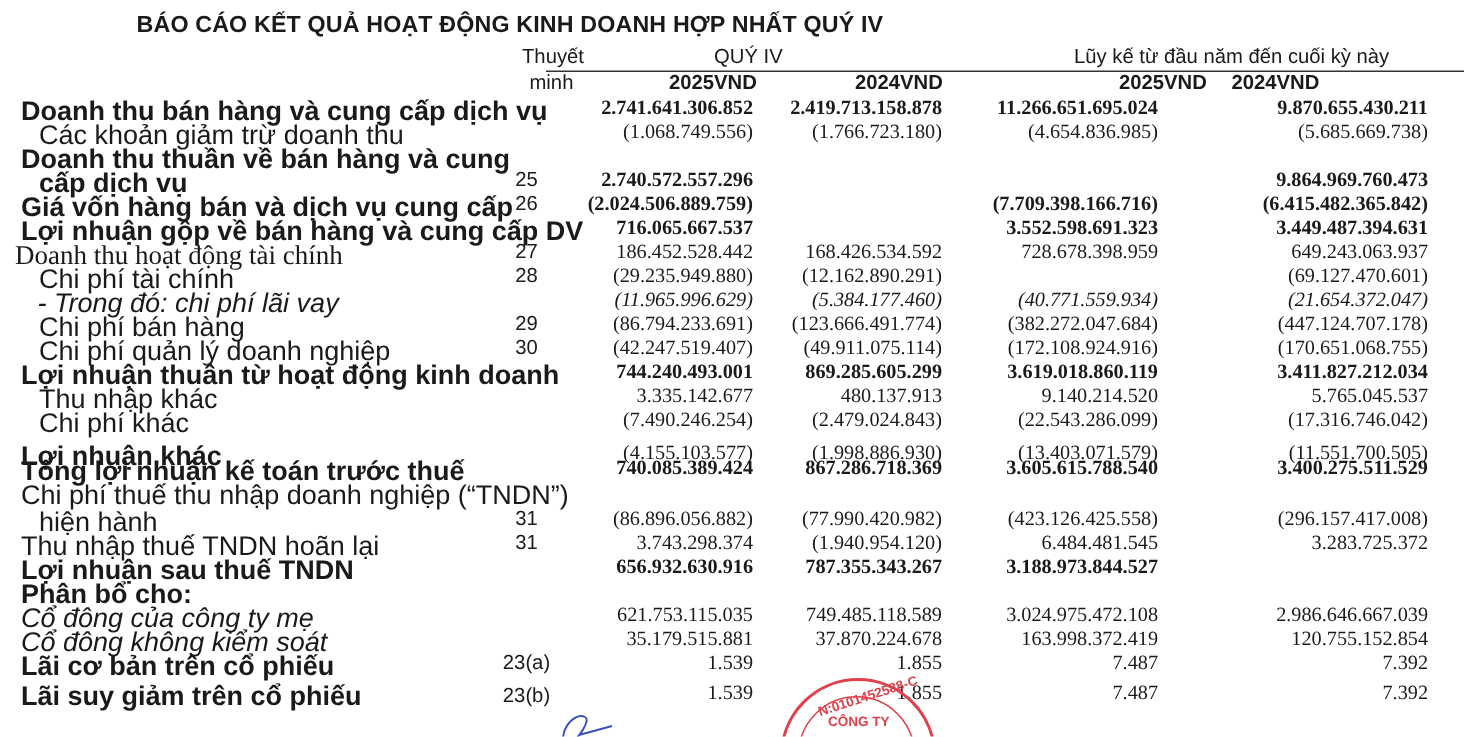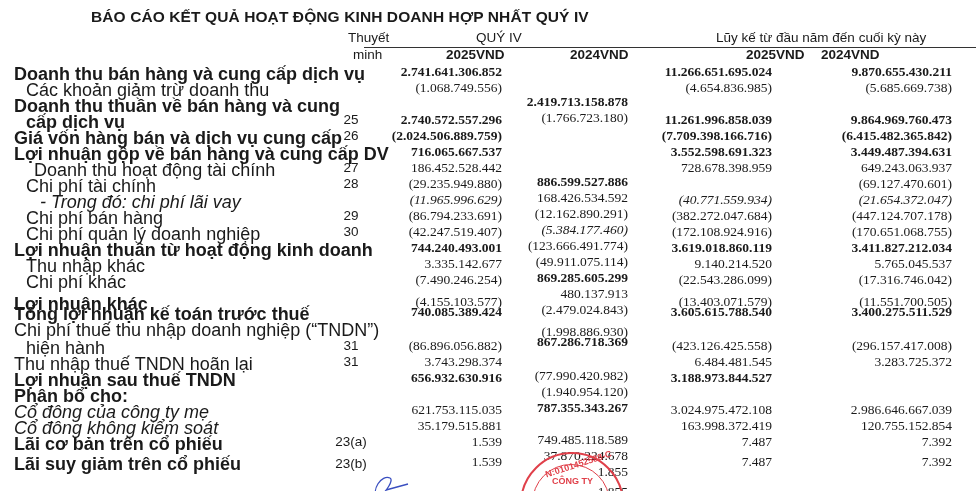--- a/index.html
+++ b/index.html
@@ -10,21 +10,21 @@
     .rule { position: absolute; height: 1px; background: #333; }
     .row { position: absolute; left: 0; width: 976px; height: 16px; }
     .lbl { position: absolute; font-family: "Liberation Sans", sans-serif; font-size: 18px; white-space: nowrap; top: 0; }
     .lbl.b { font-weight: bold; }
     .lbl.i { font-style: italic; }
     .note { position: absolute; left: 330px; width: 42px; text-align: center; font-family: "Liberation Sans", sans-serif; font-size: 13.5px; white-space: nowrap; }
     .num { position: absolute; text-align: right; width: 150px; font-family: "Liberation Serif", serif; font-size: 13.5px; white-space: nowrap; }
     .num.b { font-weight: bold; }
     .num.i { font-style: italic; }
     .c1 { left: 352px; }
-    .c2 { left: 478px; margin-top: 30px; }
+    .c2 { left: 478px; }
     .c3 { left: 622px; }
     .c4 { left: 802px; }
     .stamp { position: absolute; left: 520px; top: 452px; width: 100px; height: 100px; border: 2px solid #e0404a; border-radius: 50%; color: #e0404a; }
     .stamp-inner { position: absolute; left: 10px; top: 10px; width: 76px; height: 76px; border: 1.5px solid #e0404a; border-radius: 50%; }
     .stamp-text { position: absolute; left: 22px; top: 5px; font-family: "Liberation Sans", sans-serif; font-size: 9px; font-weight: bold; transform: rotate(-18deg); white-space: nowrap; }
     .stamp-text2 { position: absolute; left: 30px; top: 22px; font-family: "Liberation Sans", sans-serif; font-size: 9px; font-weight: bold; white-space: nowrap; }
     .signature { position: absolute; left: 360px; top: 470px; width: 60px; height: 40px; }
   </style>
 </head>
 <body>
@@ -55,54 +55,52 @@
   <span class="num c3">(4.654.836.985)</span>
   <span class="num c4">(5.685.669.738)</span>
 </div>
 <div class="row" style="top:96px;">
   <span class="lbl b" style="left:14px;">Doanh thu thuần về bán hàng và cung</span>
 </div>
 <div class="row" style="top:112px;">
   <span class="lbl b" style="left:26px;">cấp dịch vụ</span>
   <span class="note">25</span>
   <span class="num b c1">2.740.572.557.296</span>
-  <span class="num b c3">11.261.996.858.039</span>
   <span class="num b c4">9.864.969.760.473</span>
 </div>
 <div class="row" style="top:128px;">
   <span class="lbl b" style="left:14px;">Giá vốn hàng bán và dịch vụ cung cấp</span>
   <span class="note">26</span>
   <span class="num b c1">(2.024.506.889.759)</span>
   <span class="num b c3">(7.709.398.166.716)</span>
   <span class="num b c4">(6.415.482.365.842)</span>
 </div>
 <div class="row" style="top:144px;">
   <span class="lbl b" style="left:14px;">Lợi nhuận gộp về bán hàng và cung cấp DV</span>
   <span class="num b c1">716.065.667.537</span>
-  <span class="num b c2">886.599.527.886</span>
   <span class="num b c3">3.552.598.691.323</span>
   <span class="num b c4">3.449.487.394.631</span>
 </div>
 <div class="row" style="top:160px;">
-  <span class="lbl" style="left:34px;">Doanh thu hoạt động tài chính</span>
+  <span class="lbl" style="left:10px;font-family:Liberation Serif, serif;">Doanh thu hoạt động tài chính</span>
   <span class="note">27</span>
   <span class="num c1">186.452.528.442</span>
   <span class="num c2">168.426.534.592</span>
   <span class="num c3">728.678.398.959</span>
   <span class="num c4">649.243.063.937</span>
 </div>
 <div class="row" style="top:176px;">
   <span class="lbl" style="left:26px;">Chi phí tài chính</span>
   <span class="note">28</span>
   <span class="num c1">(29.235.949.880)</span>
   <span class="num c2">(12.162.890.291)</span>
   <span class="num c4">(69.127.470.601)</span>
 </div>
 <div class="row" style="top:192px;">
-  <span class="lbl i" style="left:40px;">-  Trong đó: chi phí lãi vay</span>
+  <span class="lbl i" style="left:25px;">-  Trong đó: chi phí lãi vay</span>
   <span class="num i c1">(11.965.996.629)</span>
   <span class="num i c2">(5.384.177.460)</span>
   <span class="num i c3">(40.771.559.934)</span>
   <span class="num i c4">(21.654.372.047)</span>
 </div>
 <div class="row" style="top:208px;">
   <span class="lbl" style="left:26px;">Chi phí bán hàng</span>
   <span class="note">29</span>
   <span class="num c1">(86.794.233.691)</span>
   <span class="num c2">(123.666.491.774)</span>

